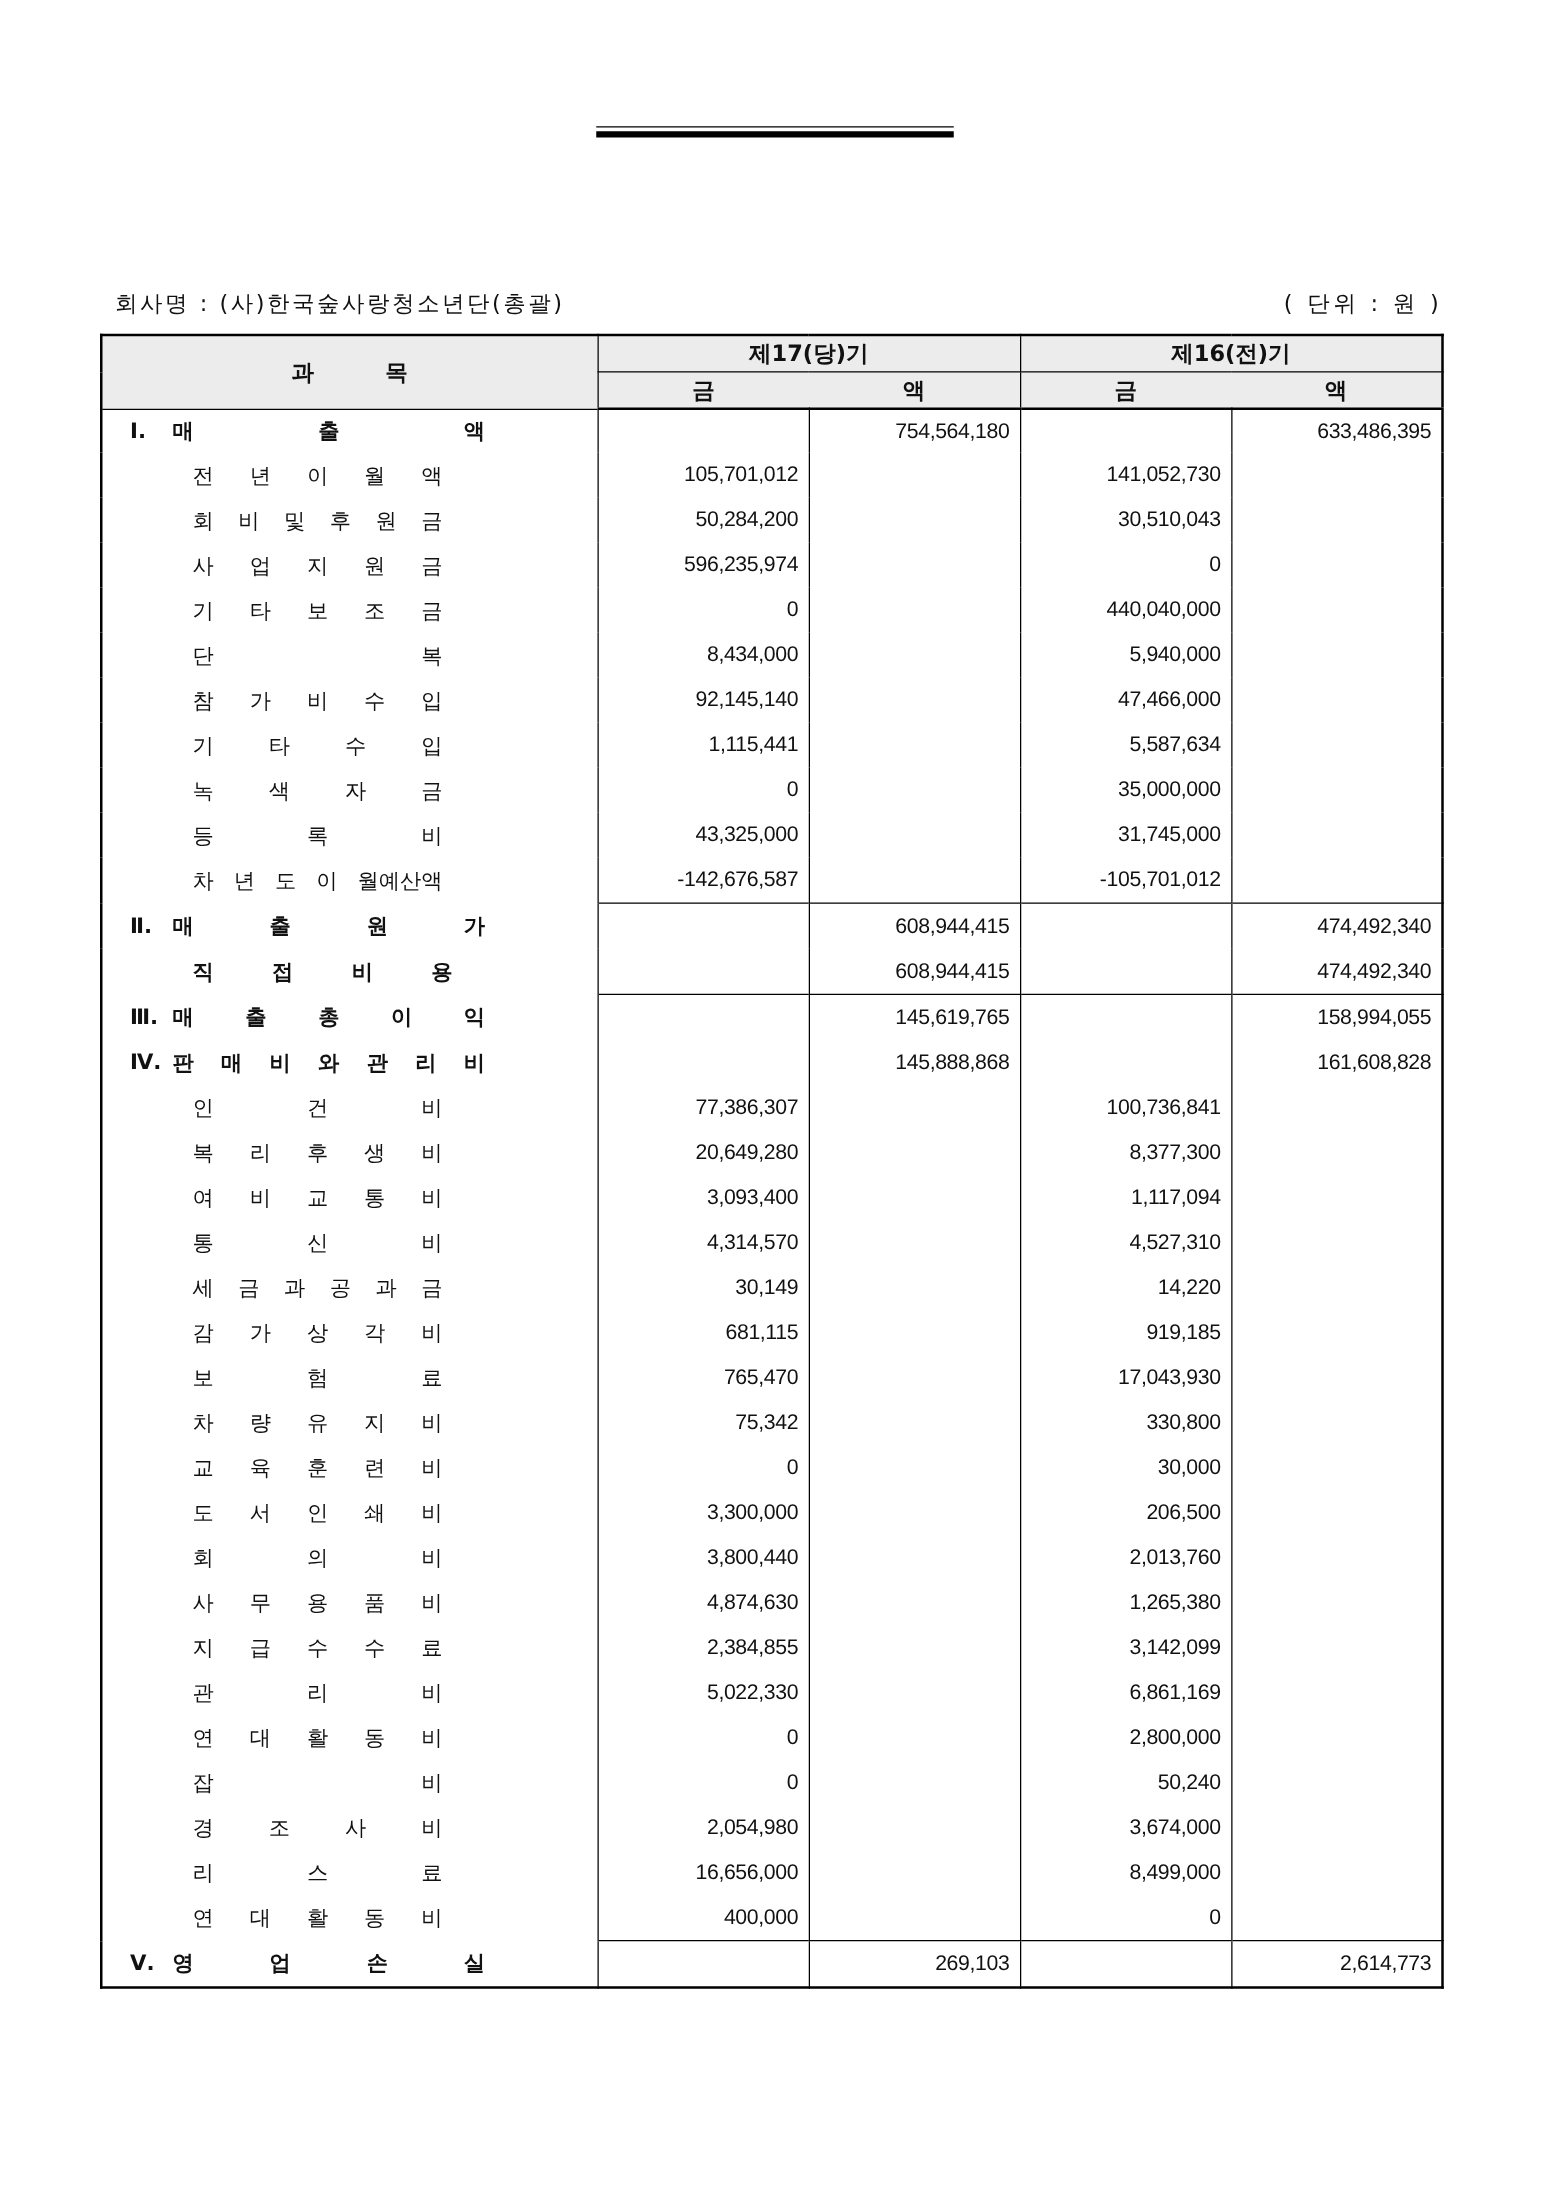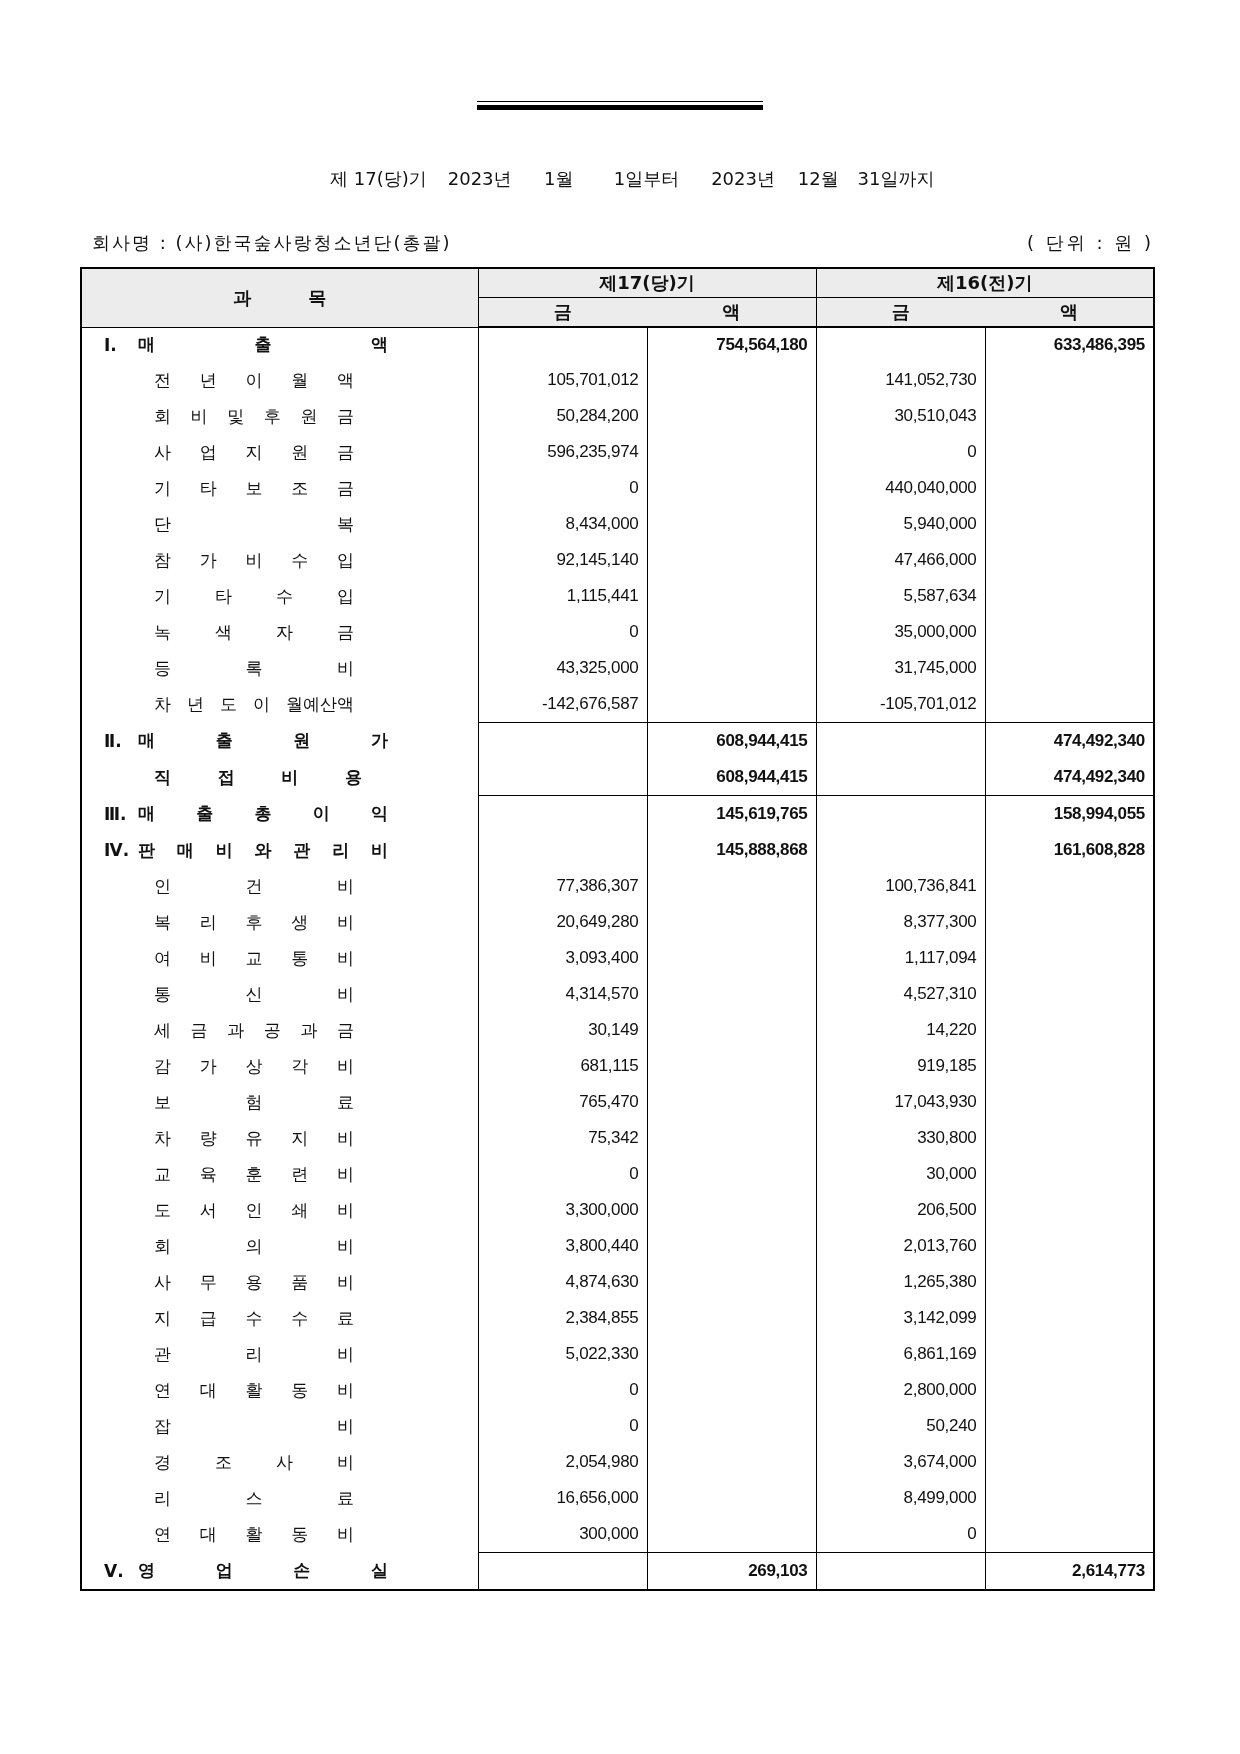--- a/index.html
+++ b/index.html
@@ -14,47 +14,38 @@
   .unit { position: absolute; right: 86px; top: 231px; font-size: 18px; letter-spacing: 3px; }
   table.stmt { position: absolute; left: 80px; top: 267px; width: 1075px; border-collapse: collapse; border: 2px solid #000; font-size: 17px; }
   table.stmt col.c0 { width: 397px; }
   table.stmt col.c1, table.stmt col.c2, table.stmt col.c3, table.stmt col.c4 { width: 169px; }
   th { background: #ececec; font-weight: bold; font-size: 18px; border: 1px solid #000; height: 28px; padding: 0; text-align: center; }
   thead tr:last-child th { border-bottom: 2px solid #000; }
   th.subject { border-right: 1px solid #000; }
   .split-head { display: flex; justify-content: space-around; }
   td { height: 36px; padding: 0 8px; border-left: 1px solid #000; border-right: 1px solid #000; vertical-align: middle; }
   td.amt { text-align: right; font-family: "Liberation Sans Narrow", "Liberation Sans", sans-serif; font-size: 17px; letter-spacing: -0.3px; }
-  tr.bold td.amt { font-weight: bold; }
+  tr.bold td.amt { font-weight: normal; }
   td.label { padding-left: 22px; }
   .lbl { display: flex; justify-content: space-between; }
   .lbl-section { width: 310px; font-weight: bold; }
   .lbl-sub { width: 200px; margin-left: 50px; }
   .lbl-subbold { width: 208px; margin-left: 50px; font-weight: bold; }
   .roman { font-weight: bold; display: inline-block; min-width: 34px; }
   .topline td.amt { border-top: 1px solid #000; }
 </style>
 </head>
 <body>
 
 <div class="title-wrap">
   <div class="title-rule"></div>
   <div class="title-rule2"></div>
 </div>
 
 <div class="periods">
-  <div class="period-line">
-    <span style="width:112px">제 17(당)기</span>
-    <span style="width:70px">2023년</span>
-    <span style="width:50px;text-align:right">1월</span>
-    <span style="width:100px;text-align:right">1일부터</span>
-    <span style="width:90px;text-align:right">2023년</span>
-    <span style="width:58px;text-align:right">12월</span>
-    <span style="width:90px;text-align:right">31일까지</span>
-  </div>
 </div>
 
 <div class="company">회사명 : (사)한국숲사랑청소년단(총괄)</div>
 <div class="unit">( 단위 : 원 )</div>
 
 <table class="stmt">
   <colgroup>
       <col class="c0">
       <col class="c1">
       <col class="c2">
@@ -635,21 +626,21 @@
           <div style="display: flex; align-items: center;">
             <div class="lbl lbl-sub">
               <span>연</span>
               <span>대</span>
               <span>활</span>
               <span>동</span>
               <span>비</span>
             </div>
           </div>
         </td>
-        <td class="amt">300,000</td>
+        <td class="amt">400,000</td>
         <td class="amt"></td>
         <td class="amt">0</td>
         <td class="amt"></td>
       </tr>
       <tr class="bold topline">
         <td class="label">
           <div style="display: flex; align-items: center;">
             <span class="roman">Ⅴ.</span>
             <div class="lbl lbl-section" style="width: 250px;">
               <span>영</span>

